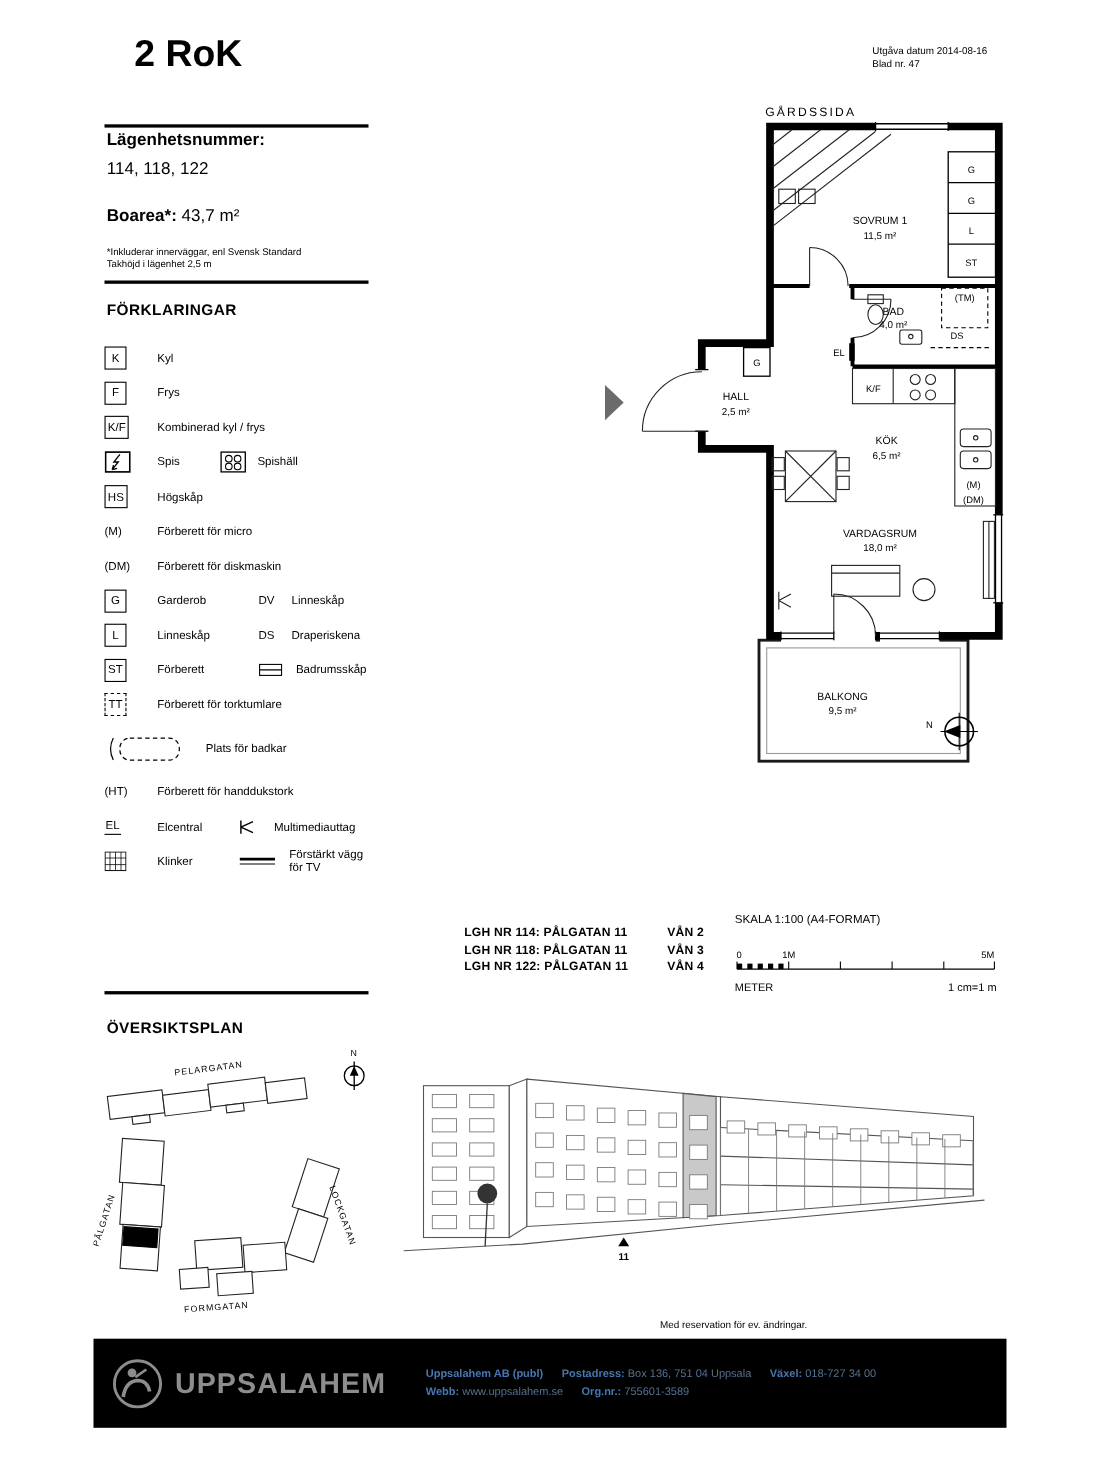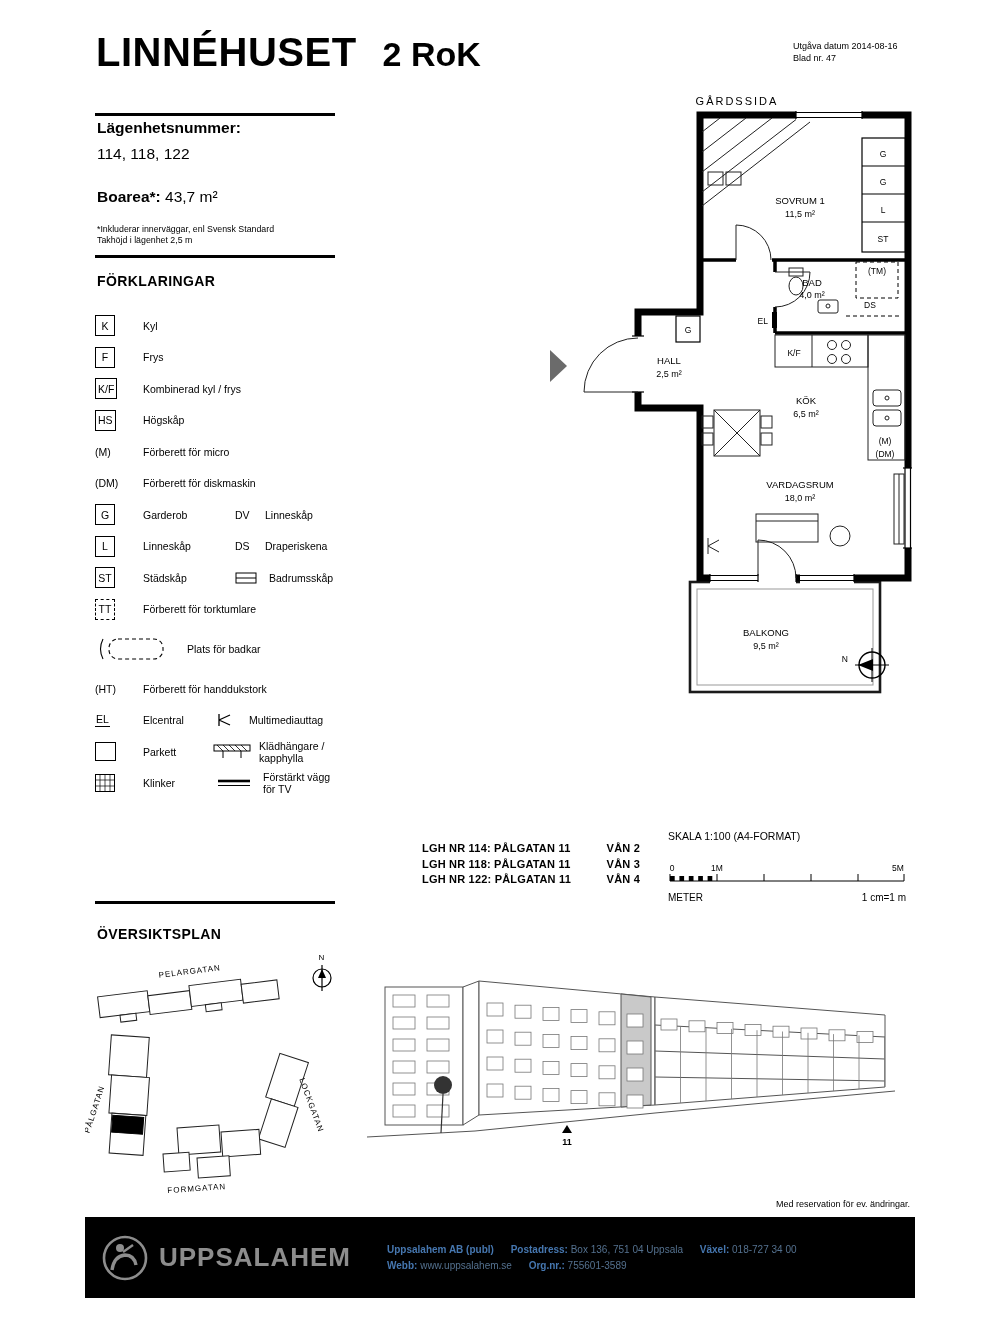--- a/index.html
+++ b/index.html
@@ -57,34 +57,33 @@
   .sp-street{font-size:8px;letter-spacing:1px}
   .thin2{stroke:#000;stroke-width:1.2;fill:none}
   .persp{position:absolute;left:355px;top:965px;width:545px;height:185px}
   .pv polygon,.pv rect{fill:#fff;stroke:#555;stroke-width:1}
   .pv polyline,.pv line{fill:none;stroke:#555;stroke-width:1}
   .pv .shade{fill:#c9c9c9}
   .pwin rect{fill:#fff;stroke:#777;stroke-width:.8}
   .prail line{stroke:#777;stroke-width:.8}
   .tree{fill:#333;stroke:none}
   .pnum{font-size:9px;font-weight:700}
-  .disclaimer{position:absolute;left:600px;top:1199px;width:310px;text-align:right;font-size:9px}
+  .disclaimer{position:absolute;left:600px;top:1199px;width:310px;text-align:left;font-size:9px}
   .footer{position:absolute;left:85px;top:1217px;width:830px;height:81px;background:#000;display:flex;align-items:center;box-sizing:border-box;padding-left:14px}
   .brand{font-size:26px;font-weight:700;color:#8d8d8d;letter-spacing:1px;margin-left:8px}
   .contact{margin-left:36px;font-size:10px;line-height:16px;color:#54718f}
   .contact .lb{font-weight:700;color:#4677b0}
   .contact .seg{margin-right:14px}
 </style>
 </head>
 <body>
 
 <div class="page">
 
   <div class="title-row">
-    <span class="main-title">LINNÉHUSET</span>
     <span class="sub-title">2 RoK</span>
   </div>
   <div class="doc-meta">
     <div>Utgåva datum 2014-08-16</div>
     <div>Blad nr. 47</div>
   </div>
 
   <div class="rule" style="top:113px"></div>
   <div class="apt-label">Lägenhetsnummer:</div>
   <div class="apt-nums">114, 118, 122</div>
@@ -114,20 +113,39 @@
       <span class="lg-label">Frys</span>
     </div>
     <div class="lg-row">
       <span class="lg-sym">
           <span class="box">K/F</span>
         </span>
       <span class="lg-label">Kombinerad kyl / frys</span>
     </div>
     <div class="lg-row">
       <span class="lg-sym">
+        <svg width="24" height="20" viewBox="0 0 24 20">
+            <rect x="1" y="1" width="22" height="18" fill="none" stroke="#000" stroke-width="1.5"></rect>
+            <path d="M14,3 L8.5,10 H12.5 L7,17 M7,17 L11.5,15.8 M7,17 L8.2,12.8" fill="none" stroke="#000" stroke-width="1.2"></path>
+          </svg>
+      </span>
+      <span class="lg-label w57">Spis</span>
+      <span class="lg-sym2">
+        <svg width="24" height="20" viewBox="0 0 24 20">
+            <rect x="1" y="1" width="22" height="18" fill="none" stroke="#000" stroke-width="1.2"></rect>
+            <circle cx="8" cy="7" r="3" fill="none" stroke="#000"></circle>
+            <circle cx="16" cy="7" r="3" fill="none" stroke="#000"></circle>
+            <circle cx="8" cy="14" r="3" fill="none" stroke="#000"></circle>
+            <circle cx="16" cy="14" r="3" fill="none" stroke="#000"></circle>
+          </svg>
+      </span>
+      <span class="lg-label">Spishäll</span>
+    </div>
+    <div class="lg-row">
+      <span class="lg-sym">
           <span class="box">HS</span>
         </span>
       <span class="lg-label">Högskåp</span>
     </div>
     <div class="lg-row">
       <span class="lg-sym">
           <span class="paren">(M)</span>
         </span>
       <span class="lg-label">Förberett för micro</span>
     </div>
@@ -150,21 +168,21 @@
           <span class="box">L</span>
         </span>
       <span class="lg-label w92">Linneskåp</span>
       <span class="sym2t">DS</span>
       <span class="lg-label">Draperiskena</span>
     </div>
     <div class="lg-row">
       <span class="lg-sym">
           <span class="box">ST</span>
         </span>
-      <span class="lg-label w92">Städskåp</span>
+      <span class="lg-label w92">Förberett</span>
       <span class="lg-sym2">
         <svg width="22" height="12" viewBox="0 0 22 12">
             <rect x="1" y="1" width="20" height="10" fill="none" stroke="#000"></rect>
             <line x1="1" y1="6" x2="21" y2="6" stroke="#000"></line>
           </svg>
       </span>
       <span class="lg-label">Badrumsskåp</span>
     </div>
     <div class="lg-row">
       <span class="lg-sym">
@@ -191,35 +209,20 @@
       <span class="lg-sym">
           <span class="el-sym">EL</span>
         </span>
       <span class="lg-label w72">Elcentral</span>
       <span class="lg-sym2">
         <svg width="18" height="16" viewBox="0 0 18 16">
             <path d="M4,2 V14 M4,8 L15,3 M4,8 L15,13" fill="none" stroke="#000" stroke-width="1.3"></path>
           </svg>
       </span>
       <span class="lg-label">Multimediauttag</span>
-    </div>
-    <div class="lg-row">
-      <span class="lg-sym">
-          <span class="pbox"></span>
-        </span>
-      <span class="lg-label w70">Parkett</span>
-      <span class="lg-sym2 wider">
-        <svg width="38" height="15" viewBox="0 0 38 15">
-            <rect x="1" y="1" width="36" height="6" fill="none" stroke="#000"></rect>
-            <path d="M4,1 L10,7 M10,1 L16,7 M16,1 L22,7 M22,1 L28,7 M28,1 L34,7" stroke="#000" stroke-width=".8" fill="none"></path>
-            <line x1="10" y1="7" x2="10" y2="14" stroke="#000"></line>
-            <line x1="28" y1="7" x2="28" y2="14" stroke="#000"></line>
-          </svg>
-      </span>
-      <span class="lg-label">Klädhängare / kapphylla</span>
     </div>
     <div class="lg-row">
       <span class="lg-sym">
         <svg width="20" height="18" viewBox="0 0 20 18">
             <rect x=".5" y=".5" width="19" height="17" fill="none" stroke="#000"></rect>
             <path d="M5,.5 V17.5 M10,.5 V17.5 M15,.5 V17.5 M.5,6 H19.5 M.5,12 H19.5" stroke="#000" stroke-width=".7" fill="none"></path>
           </svg>
       </span>
       <span class="lg-label w74">Klinker</span>
       <span class="lg-sym2 wider">

